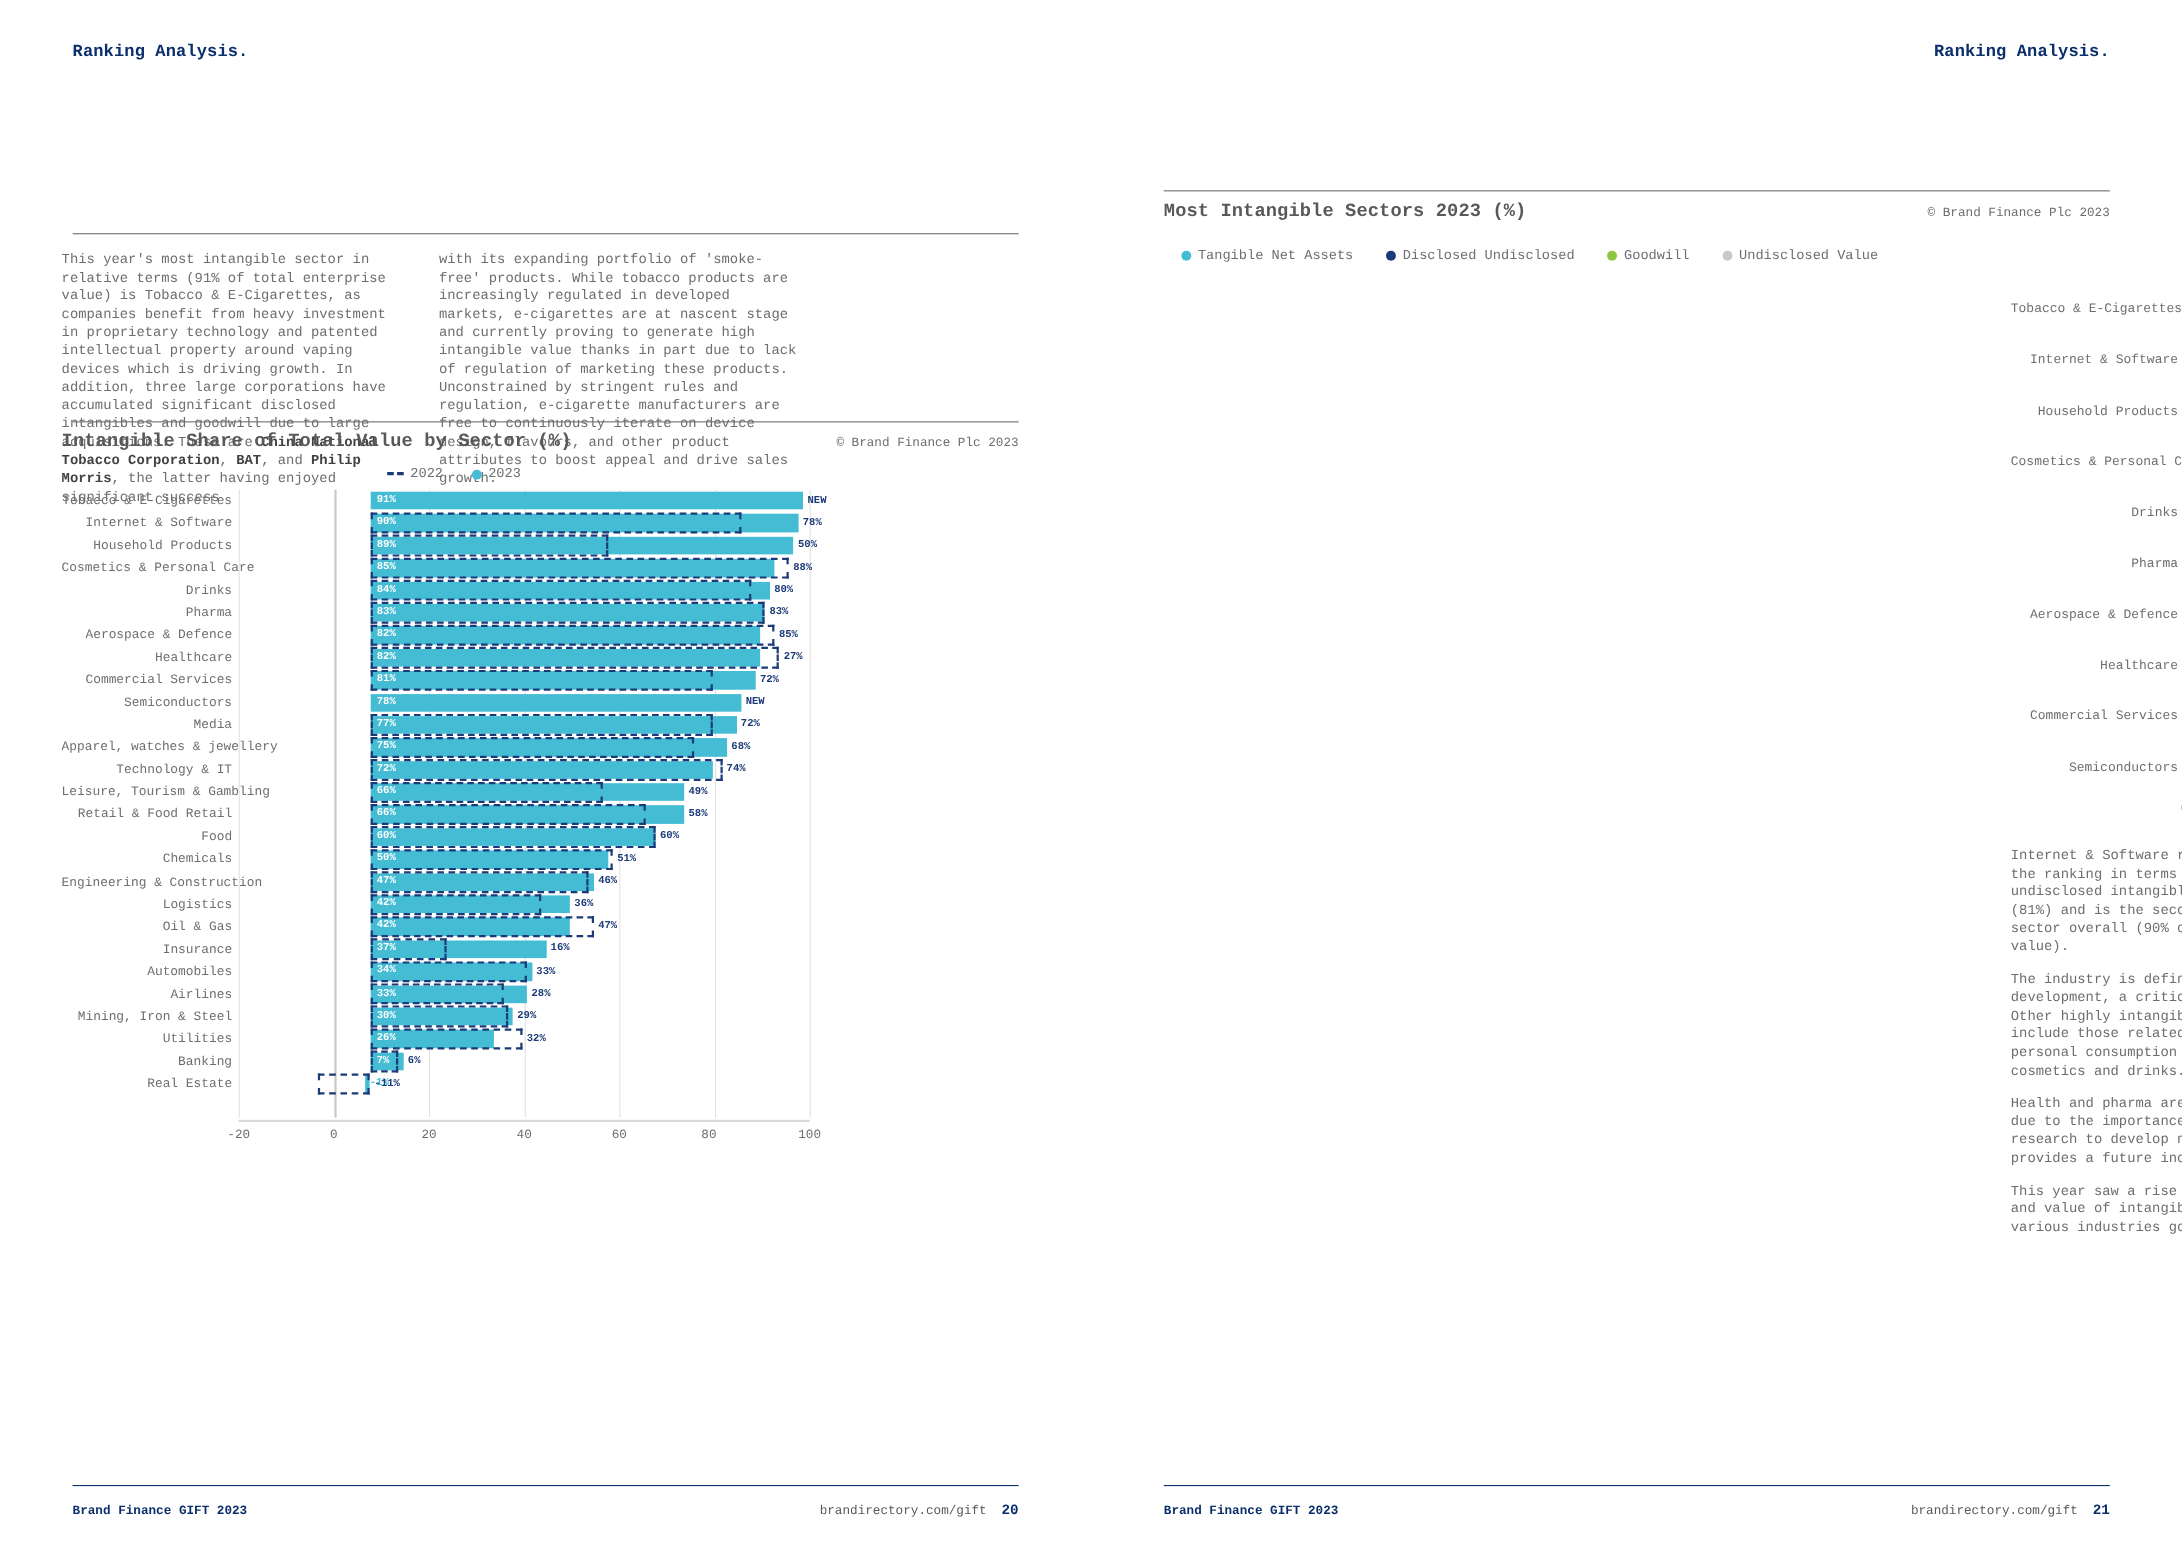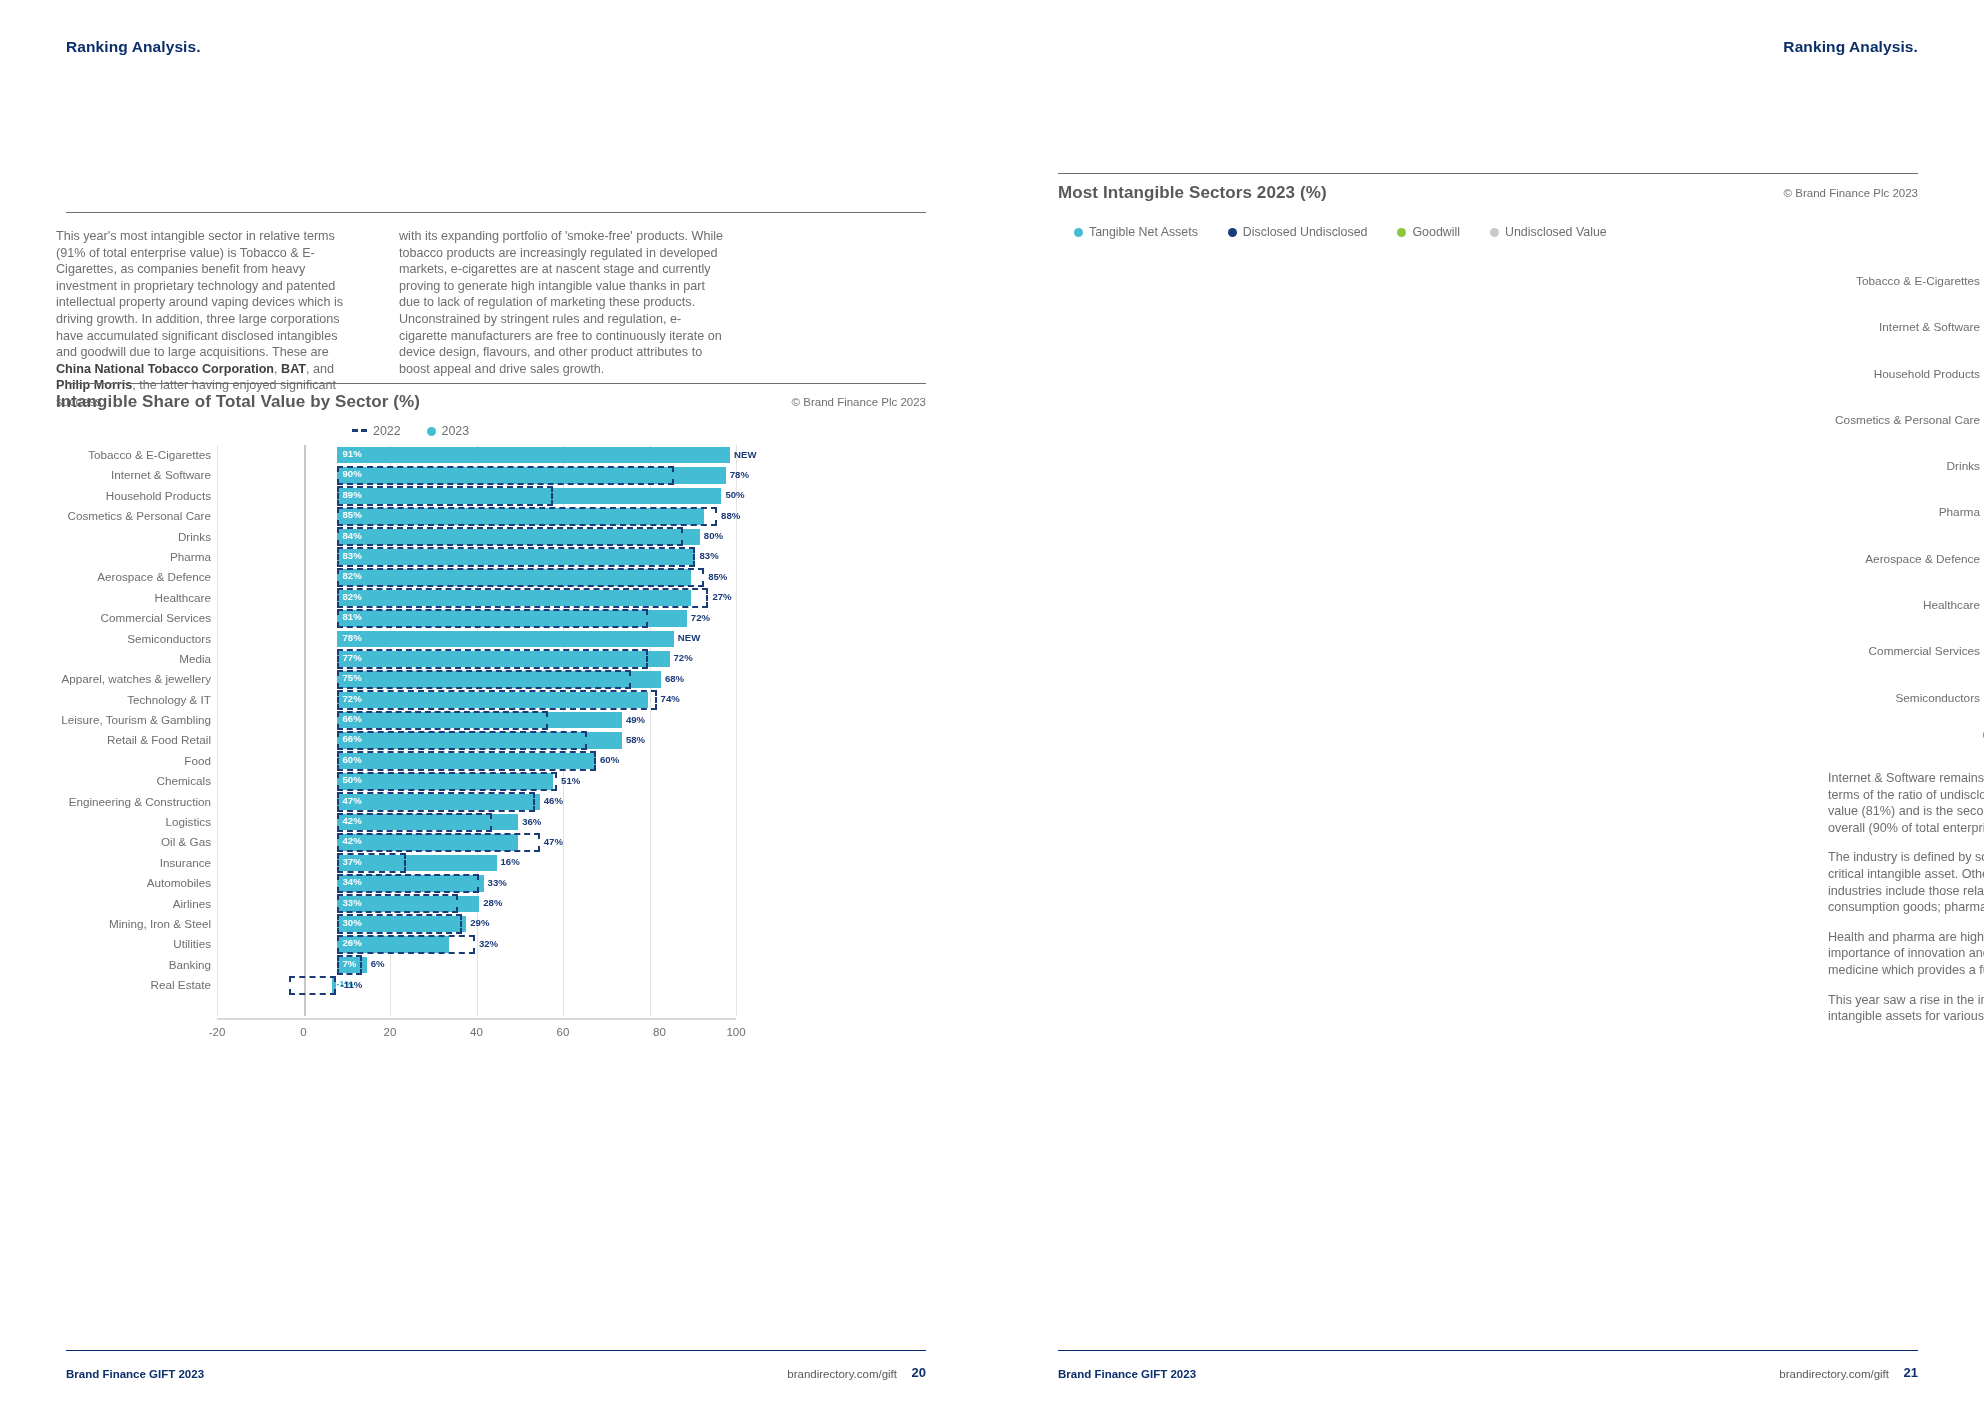--- a/index.html
+++ b/index.html
@@ -3,21 +3,21 @@
 <meta charset="utf-8">
 <style>
   * { box-sizing: border-box; margin:0; padding:0; }
   html,body { width:1984px; height:1403px; }
   body {
     font-family: "Liberation Sans", sans-serif;
     background:#ffffff;
     color:#58595b;
     position:relative;
   }
-  .page { position:absolute; top:0; width:992px; height:1403px; }
+  .page { position:absolute; top:0; width:992px; height:1403px;font-family:Liberation Mono, monospace; }
   .page-left  { left:0; }
   .page-right { left:992px; }
 
   
   .hdr {
     position:absolute; top:38px; font-size:15.5px; font-weight:bold;
     color:#0b2f6b; letter-spacing:.1px;
   }
   .hdr-left  { left:66px; }
   .hdr-right { right:66px; }
@@ -361,21 +361,21 @@
           </div>
         </div>
       </div>
       <div style="position: relative; height: 34px;">
         <div class="axis-base" style="left: 161px; top: 2px; width: 519px;"></div>
         <div class="xtick" style="left: 161px; top: 10px;">-20</div>
         <div class="xtick" style="left: 247.5px; top: 10px;">0</div>
         <div class="xtick" style="left: 334px; top: 10px;">20</div>
         <div class="xtick" style="left: 420.5px; top: 10px;">40</div>
         <div class="xtick" style="left: 507px; top: 10px;">60</div>
-        <div class="xtick" style="left: 586px; top: 10px; padding-left: 35px;">80</div>
+        <div class="xtick" style="left: 571px; top: 10px; padding-left: 35px;">80</div>
         <div class="xtick" style="left: 680px; top: 10px;">100</div>
       </div>
     </div>
 
   <div class="footer-rule"></div>
   <div class="footer footer-l">Brand Finance GIFT 2023</div>
   <div class="footer footer-r">brandirectory.com/gift</div>
   <div class="footer footer-pg">20</div>
 </div>
 

